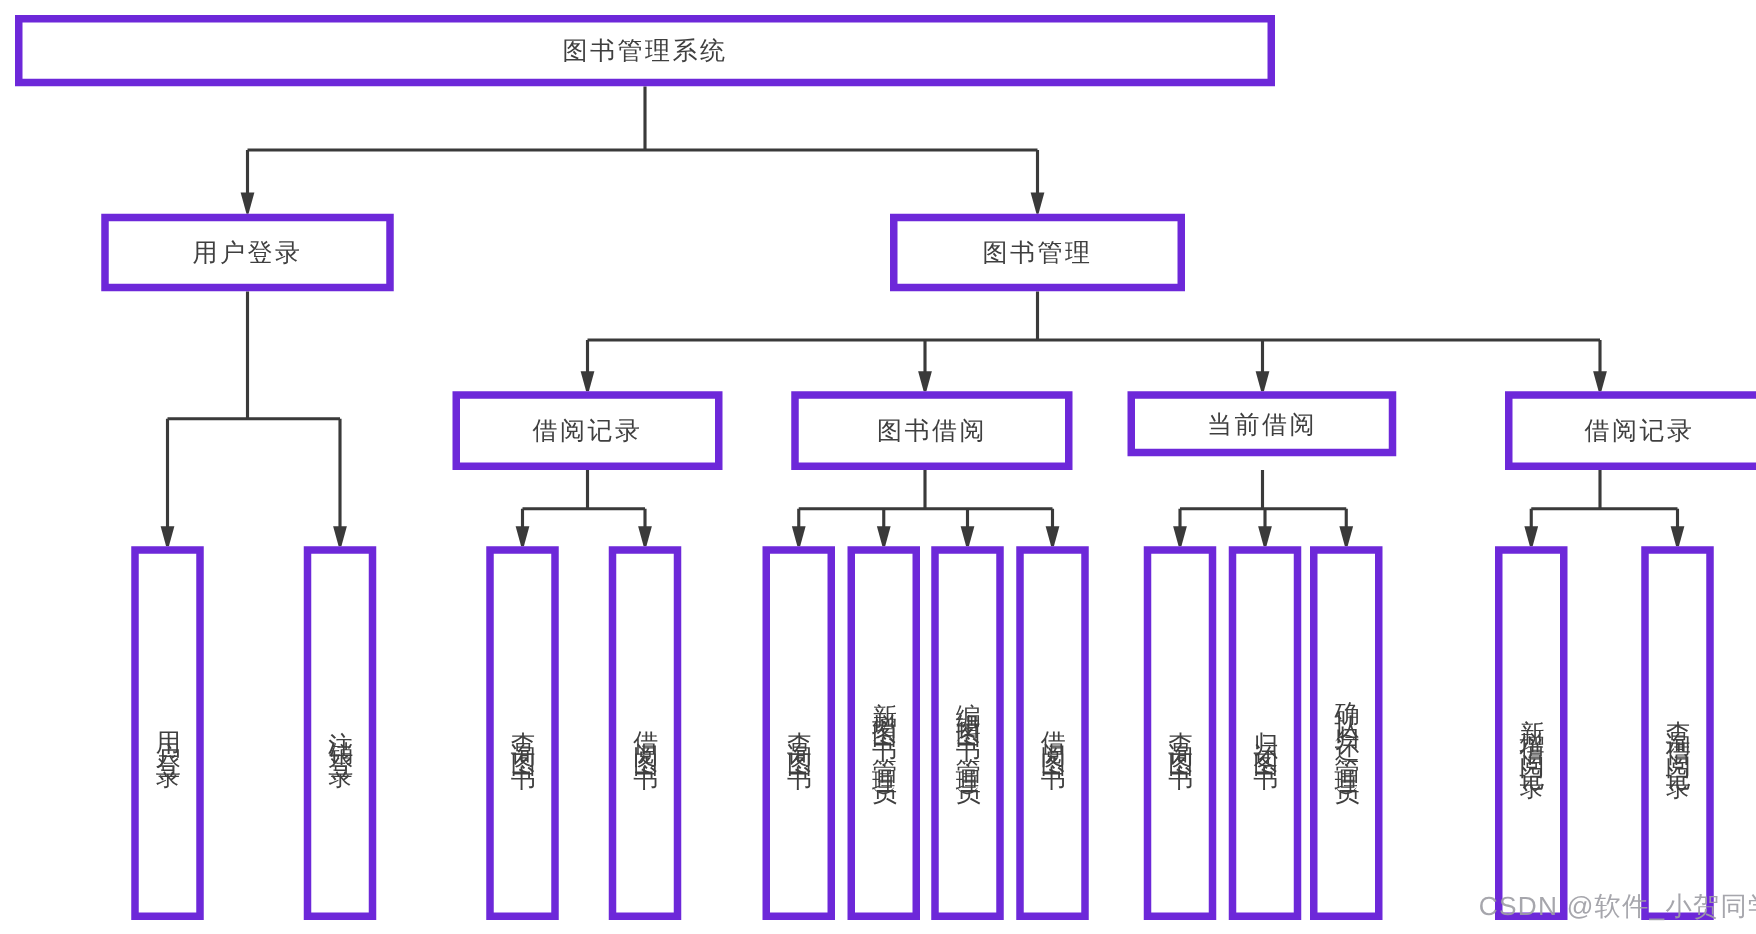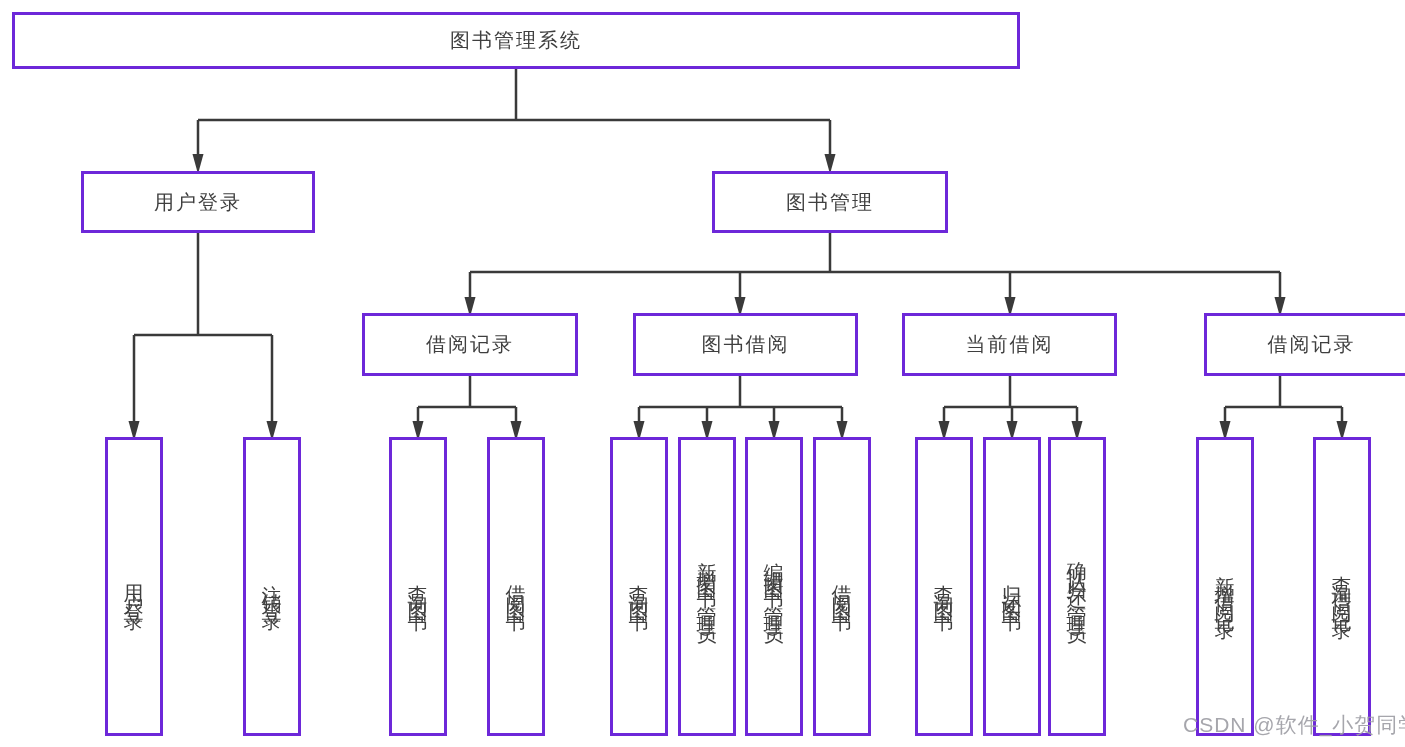--- a/index.html
+++ b/index.html
@@ -7,21 +7,21 @@
     position: relative;
     width: 1405px;
     height: 747px;
     background: #ffffff;
     overflow: hidden;
     font-family: "Liberation Sans", "DejaVu Sans", sans-serif;
   }
   .box {
     position: absolute;
     box-sizing: border-box;
-    border: 3px solid #6d28d9;
+    border: 6px solid #6d28d9;
     background: #ffffff;
     color: #3f3f3f;
     display: flex;
     align-items: center;
     justify-content: center;
     z-index: 2;
   }
   .h-box span {
     font-size: 20px;
     letter-spacing: 2px;
@@ -111,21 +111,21 @@
   <div class="box h-box" style="left:712px; top:171px; width:236px; height:62px;">
     <span>图书管理</span>
   </div>
 
   <div class="box h-box" style="left:362px; top:313px; width:216px; height:63px;">
     <span>借阅记录</span>
   </div>
   <div class="box h-box" style="left:633px; top:313px; width:225px; height:63px;">
     <span>图书借阅</span>
   </div>
-  <div class="box h-box" style="left:902px; top:313px; width:215px; height:63px;">
+  <div class="box h-box" style="left:902px; top:313px; width:215px; height:52px;">
     <span>当前借阅</span>
   </div>
   <div class="box h-box" style="left:1204px; top:313px; width:215px; height:63px;">
     <span>借阅记录</span>
   </div>
 
   <div class="box v-box" style="left:105px;">
     <span>用户登录</span>
   </div>
   <div class="box v-box" style="left:243px;">

